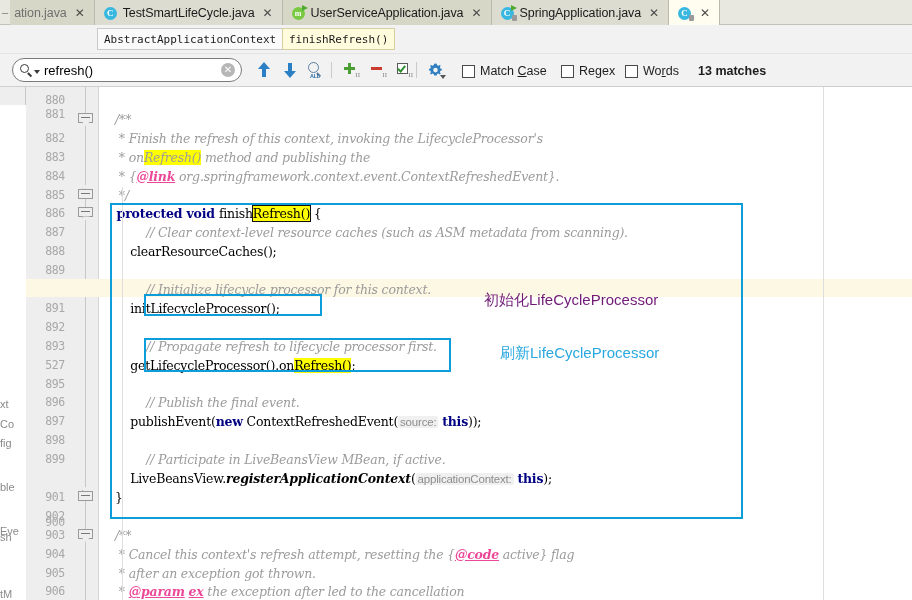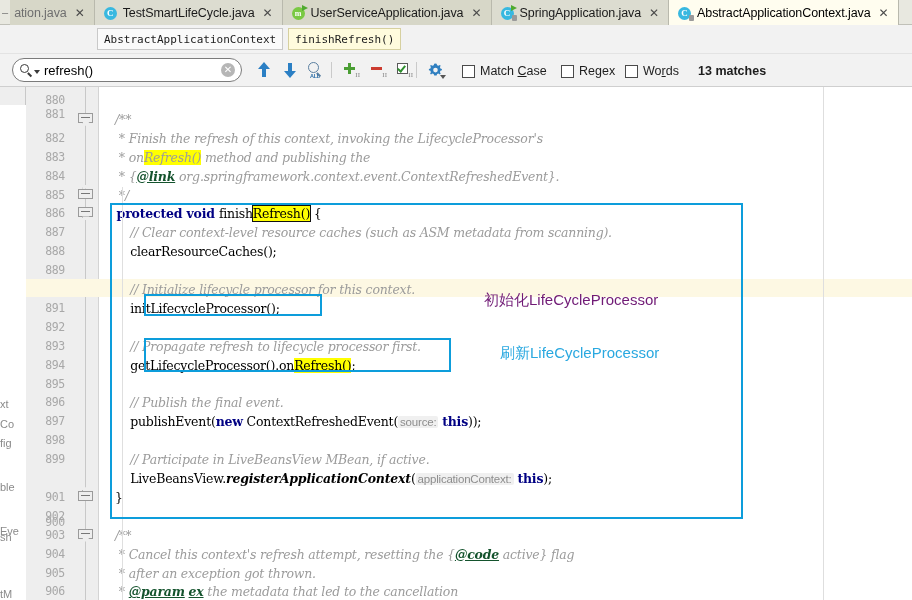--- a/index.html
+++ b/index.html
@@ -243,23 +243,23 @@
   }
   .guide {
     position: absolute; width: 1px; background: #dfdfdf;
   }
   .cline {
     position: absolute; left: 0; white-space: pre; font-size: 12.5px;
     font-family: "DejaVu Serif", serif;
     letter-spacing: -0.2px; color: #000;
   }
   .kw { color: #000083; font-weight: bold; }
-  .cmt { color: #9b9b9b; font-style: italic; }
+  .cmt { color: #9b9b9b; font-style: italic; padding-left: 16px; }
   .jdoc { color: #9b9b9b; font-style: italic; }
-  .jtag { color: #14532d; font-weight: bold; font-style: italic; text-decoration: underline; }
+  .jtag { color: #ec4899; font-weight: bold; font-style: italic; text-decoration: underline; }
   .mth { font-style: italic; font-weight: bold; color:#000; }
   .hl { background: #ffff00; }
   .hl.cur { outline: 1.5px solid #111; }
   .hint {
     background: #f0f0f0; color: #8d8d8d; font-family: "Liberation Sans", sans-serif;
     font-size: 11.5px; border-radius: 2px; padding: 0 2px; font-style: normal;
   }
 
   
   .abox {
@@ -320,30 +320,29 @@
         <span class="lockdot"></span>
       </span>
       <span class="tname">SpringApplication.java</span>
       <span class="close">✕</span>
     </div>
     <div class="tab active">
       <span class="jicon spring">
         <span class="circ">C</span>
         <span class="lockdot"></span>
       </span>
-      <span class="tname">AbstractApplicationContext.java</span>
       <span class="close">✕</span>
     </div>
   </div>
 
   <div class="crumbrow">
     <div class="crumb" style="left:97px;">
       <span>AbstractApplicationContext</span>
     </div>
-    <div class="crumb sel" style="left:288px;text-align:center;">
+    <div class="crumb sel" style="left:282px;text-align:center;">
       <span>finishRefresh()</span>
     </div>
   </div>
 
   <div class="findbar">
     <div class="searchbox">
       <span class="mag">
         <span class="lens"></span>
           <span class="handle"></span>
       </span>
@@ -444,21 +443,21 @@
             <span class="fm-minus"></span>
             <span class="fm-tip"></span>
           </div>
           <div class="lnum" style="top: 138.3px;">887</div>
           <div class="lnum" style="top: 157.2px;">888</div>
           <div class="lnum" style="top: 176.1px;">889</div>
           <div class="lnum" style="top: 195px;">890</div>
           <div class="lnum" style="top: 213.9px;">891</div>
           <div class="lnum" style="top: 232.8px;">892</div>
           <div class="lnum" style="top: 251.7px;">893</div>
-          <div class="lnum" style="top: 270.6px;">894</div>
+          <div class="lnum" style="top: 270.6px;">527</div>
           <div class="lnum" style="top: 289.5px;">895</div>
           <div class="lnum" style="top: 308.4px;">896</div>
           <div class="lnum" style="top: 327.3px;">897</div>
           <div class="lnum" style="top: 346.2px;">898</div>
           <div class="lnum" style="top: 365.1px;">899</div>
           <div class="lnum" style="top: 384px; margin-top: 44px;">900</div>
           <div class="lnum" style="top: 402.9px;">901</div>
           <div class="foldmark" style="top: 403.9px;">
             <span class="fm-box"></span>
             <span class="fm-minus"></span>
@@ -498,21 +497,21 @@
           <div class="cline" style="top: 308.4px;"><span class="cmt">        // Publish the final event.</span></div>
           <div class="cline" style="top: 327.3px;"><span>        publishEvent(</span><span class="kw">new</span><span> ContextRefreshedEvent(</span><span class="hint">source:</span><span> </span><span class="kw">this</span><span>));</span></div>
           <div class="cline" style="top: 346.2px;"></div>
           <div class="cline" style="top: 365.1px;"><span class="cmt">        // Participate in LiveBeansView MBean, if active.</span></div>
           <div class="cline" style="top: 384px;"><span>        LiveBeansView.</span><span class="mth">registerApplicationContext</span><span>(</span><span class="hint">applicationContext:</span><span> </span><span class="kw">this</span><span>);</span></div>
           <div class="cline" style="top: 402.9px;"><span>    }</span></div>
           <div class="cline" style="top: 421.8px;"></div>
           <div class="cline" style="top: 440.7px;"><span class="jdoc">    /**</span></div>
           <div class="cline" style="top: 459.6px;"><span class="jdoc">     * Cancel this context's refresh attempt, resetting the {</span><span class="jtag">@code</span><span class="jdoc"> active} flag</span></div>
           <div class="cline" style="top: 478.5px;"><span class="jdoc">     * after an exception got thrown.</span></div>
-          <div class="cline" style="top: 497.4px;"><span class="jdoc">     * </span><span class="jtag">@param</span><span class="jdoc"> </span><span class="jtag">ex</span><span class="jdoc"> the metadata that led to the cancellation</span></div>
+          <div class="cline" style="top: 497.4px;"><span class="jdoc">     * </span><span class="jtag">@param</span><span class="jdoc"> </span><span class="jtag">ex</span><span class="jdoc"> the exception after led to the cancellation</span></div>
         </div>
     </div>
   <div class="guide" style="left: 96px; top: 100px; height: 420px;"></div>
     </div>
   <div class="rightguide" style="left:823px;"></div>
 
   <div id="annots">
       <div class="abox" style="left: 110px; top: 203px; width: 633px; height: 316px; border-color: rgb(13, 157, 219);"></div>
       <div class="abox" style="left: 144px; top: 294px; width: 178px; height: 22px; border-color: rgb(13, 157, 219);"></div>
       <div class="abox" style="left: 144px; top: 338px; width: 307px; height: 34px; border-color: rgb(13, 157, 219);"></div>

